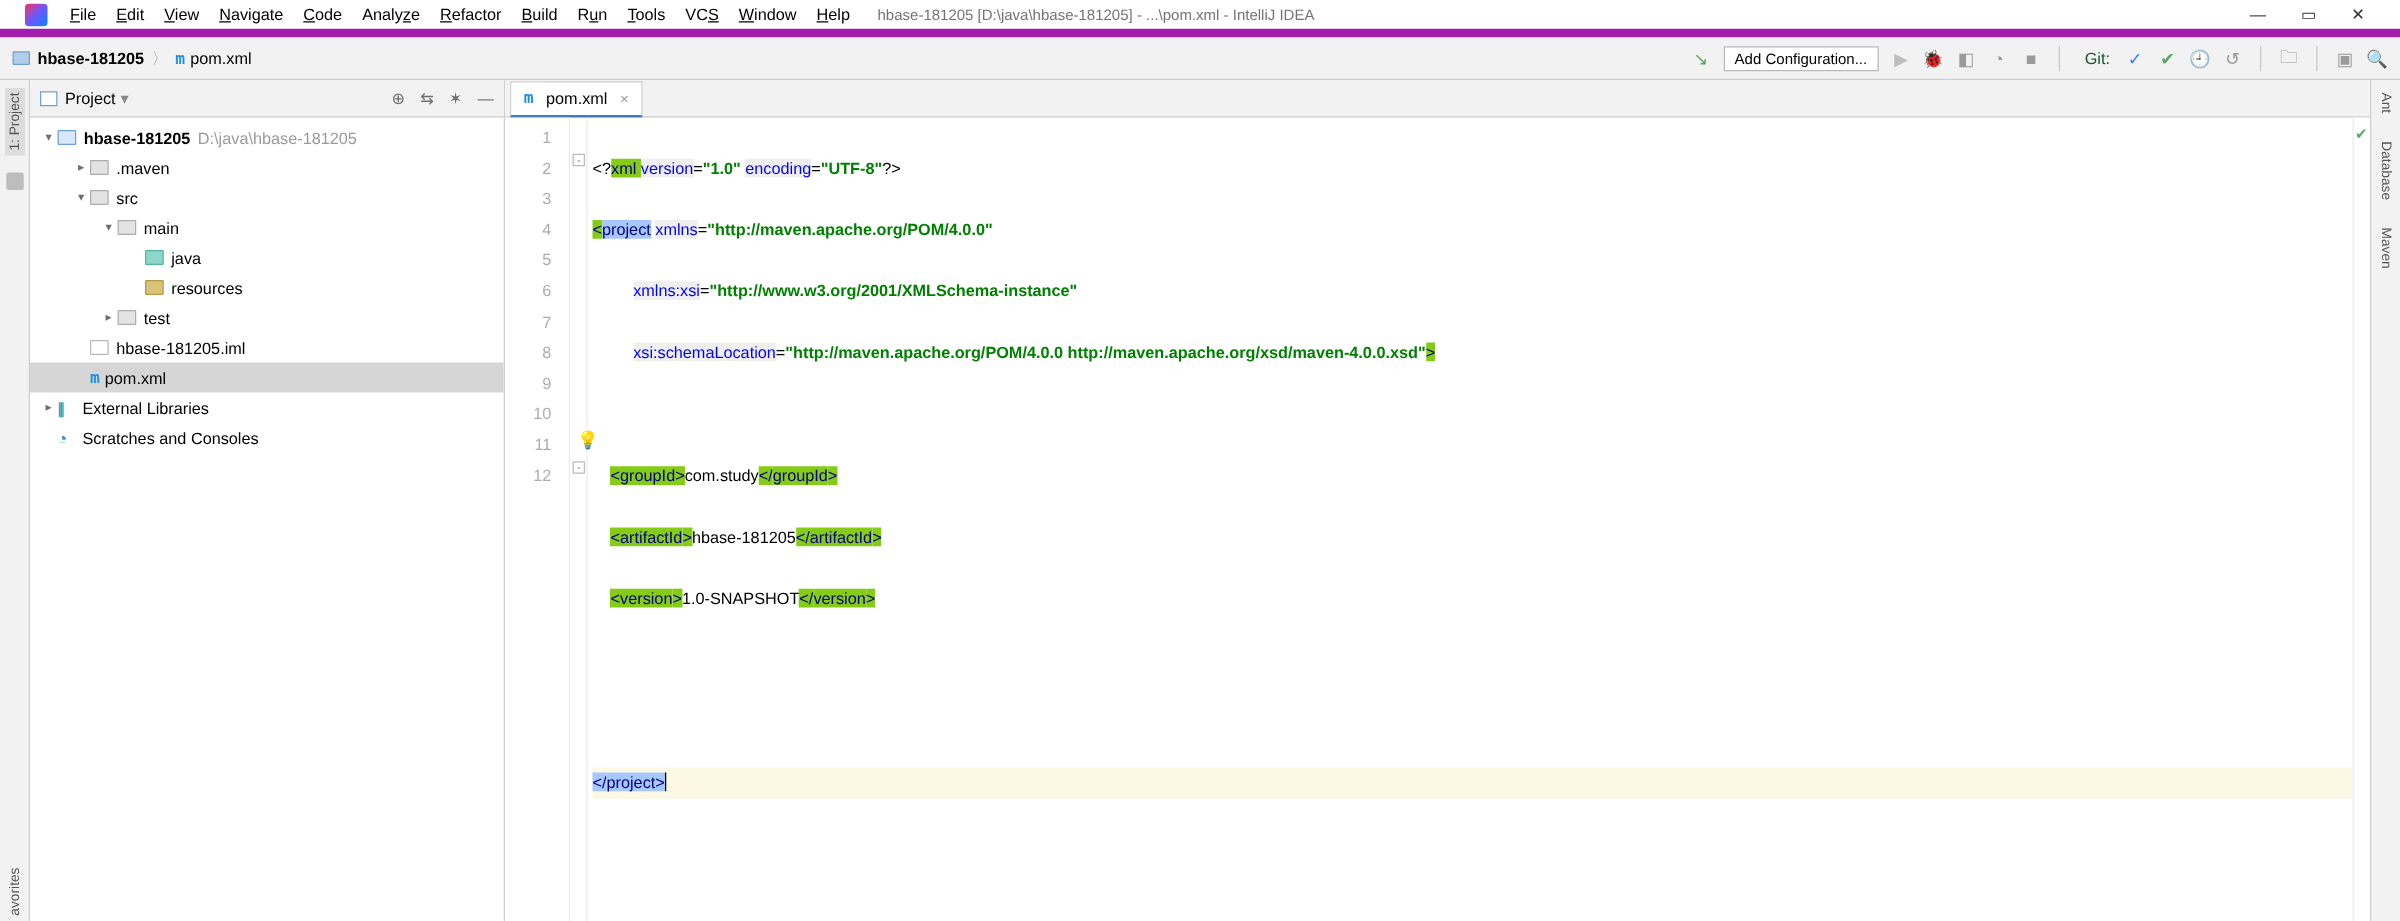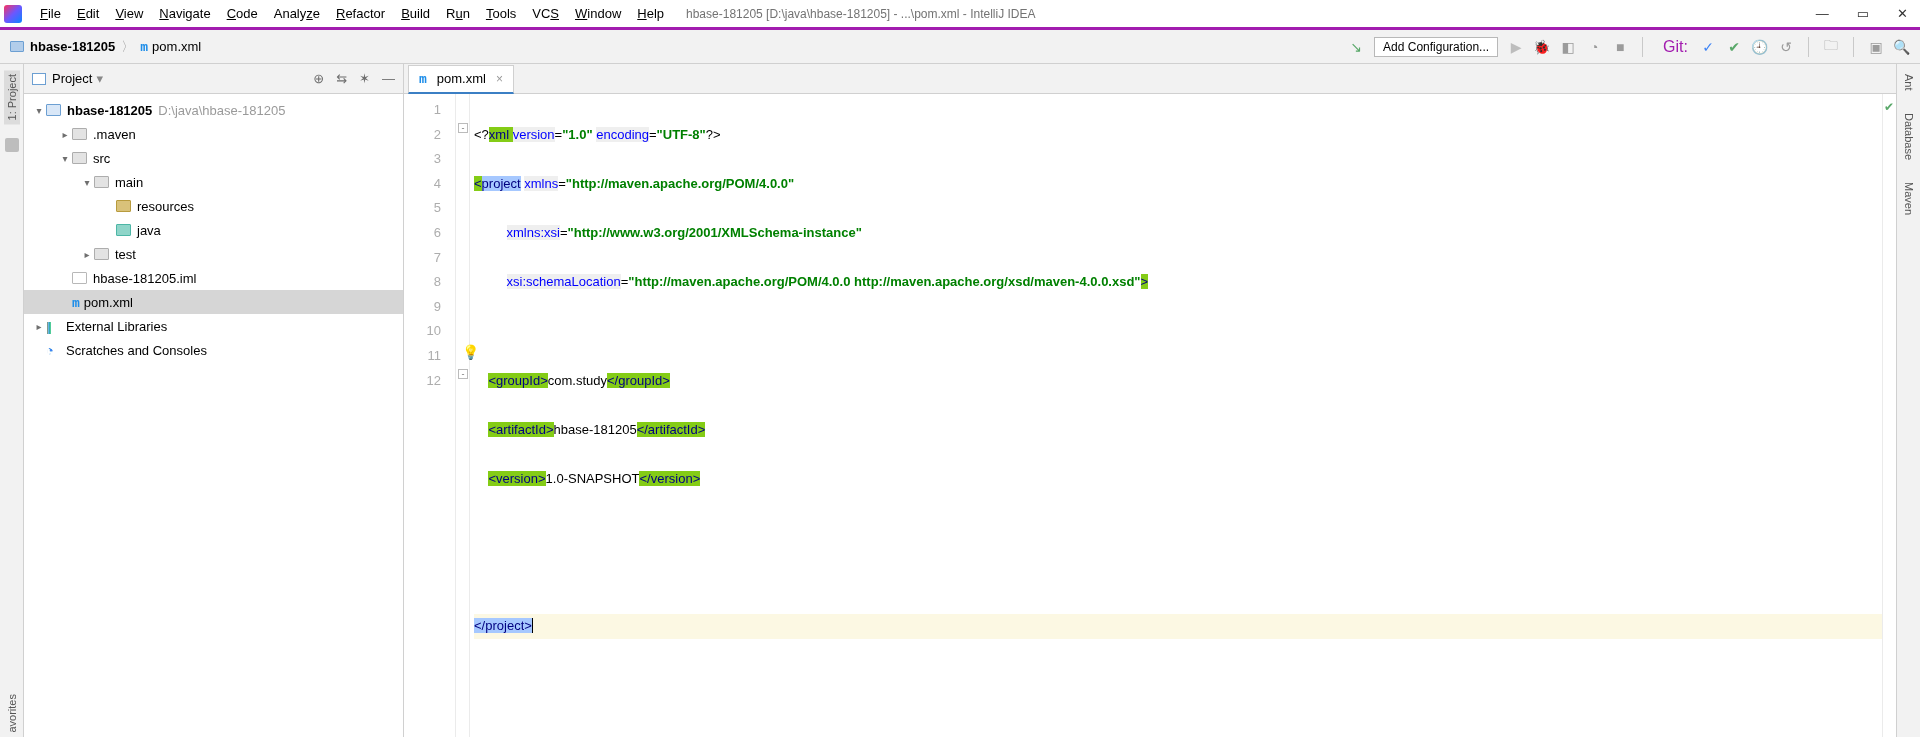--- a/index.html
+++ b/index.html
@@ -1,38 +1,38 @@
 <!DOCTYPE html>
 <html><head>
 <meta charset="utf-8">
 <style>
 * { margin: 0; padding: 0; box-sizing: border-box; font-family: "Segoe UI", Tahoma, sans-serif; font-size: 13px; }
 body { background: #fff; overflow: hidden; width: 1920px; height: 737px; color: #000; user-select: none; }
 
 
-.menu-bar { display: flex; align-items: center; height: 30px; padding: 0 4px; border-bottom: 3px solid #a21caf; text-align: center; }
+.menu-bar { display: flex; align-items: center; height: 30px; padding: 0 20px; border-bottom: 7px solid #a21caf; text-align: center; }
 .app-icon { width: 18px; height: 18px; background: linear-gradient(135deg,#fe315d,#6b57ff,#0a84ff); border-radius: 3px; margin-right: 10px; }
 .menu-item { padding: 0 8px; cursor: default; }
 .menu-item u { text-decoration: underline; }
 .title-path { margin-left: 14px; color: #737373; font-size: 12px; white-space: nowrap; }
 .win-controls { margin-left: auto; display: flex; gap: 28px; padding-right: 8px; font-size: 14px; color:#333;}
 .win-controls span { cursor: default; }
 
 
 .nav-row { display: flex; align-items: center; height: 34px; border-bottom: 1px solid #d0d0d0; background: #f2f2f2; padding: 0 10px; }
 .breadcrumbs { display: flex; align-items: center; gap: 6px; font-size: 13px; }
 .bc-folder-icon { width:14px; height:11px; background:#b2cdea; border:1px solid #6c9fd2; border-radius:1px; display:inline-block;}
 .bc-sep { color:#a0a0a0; }
 .m-icon { font-family: monospace; font-weight:bold; color:#1f8ee9; margin-right:4px;}
 .toolbar-right { margin-left:auto; display:flex; align-items:center; gap:10px; }
 .tb-btn { padding:2px 8px; border:1px solid #b8b8b8; background:#fff; font-size:12px; color:#000;}
 .tb-icon { width:16px; height:16px; display:inline-flex; align-items:center; justify-content:center; color:#9b9b9b; font-size:14px;}
 .tb-icon.green { color:#59a869;}
 .tb-icon.blue { color:#3b82f6;}
-.git-label { color:#a21caf; font-size:16px; margin:0 2px 0 6px;}
+.git-label { color:#14532d; font-size:13px; margin:0 2px 0 6px;}
 .tb-sep { width:1px; height:20px; background:#c9c9c9; margin:0 4px;}
 
 
 .main { display:flex; height: calc(100% - 64px); }
 .left-gutter { width:24px; background:#f2f2f2; border-right:1px solid #d0d0d0; display:flex; flex-direction:column; align-items:center; padding-top:6px; gap:14px;}
 .vtab { writing-mode: vertical-rl; transform: rotate(180deg); font-size:11px; color:#555; padding:4px 2px;}
 .vtab.active { background:#dcdcdc;}
 .gutter-icon { width:14px; height:14px; background:#bdbdbd; border-radius:2px;}
 
 .right-gutter { width:24px; background:#f2f2f2; border-left:1px solid #d0d0d0; display:flex; flex-direction:column; align-items:center; padding-top:6px; gap:14px;}
@@ -180,27 +180,27 @@
           <span class="tnode-icon grey"></span>
           <span class="tree-label">src</span>
       </div>
       <div class="tree-row" style="padding-left:56px">
         <span class="arrow">▾</span>
           <span class="tnode-icon grey"></span>
           <span class="tree-label">main</span>
       </div>
       <div class="tree-row" style="padding-left:78px">
         <span class="arrow blank">▸</span>
+          <span class="tnode-icon teal"></span>
+          <span class="tree-label">java</span>
+      </div>
+      <div class="tree-row" style="padding-left:78px">
+        <span class="arrow blank">▸</span>
           <span class="tnode-icon gold"></span>
           <span class="tree-label">resources</span>
-      </div>
-      <div class="tree-row" style="padding-left:78px">
-        <span class="arrow blank">▸</span>
-          <span class="tnode-icon teal"></span>
-          <span class="tree-label">java</span>
       </div>
       <div class="tree-row" style="padding-left:56px">
         <span class="arrow">▸</span>
           <span class="tnode-icon grey"></span>
           <span class="tree-label">test</span>
       </div>
       <div class="tree-row" style="padding-left:34px">
         <span class="arrow blank">▸</span>
           <span class="tnode-icon file"></span>
           <span class="tree-label">hbase-181205.iml</span>

